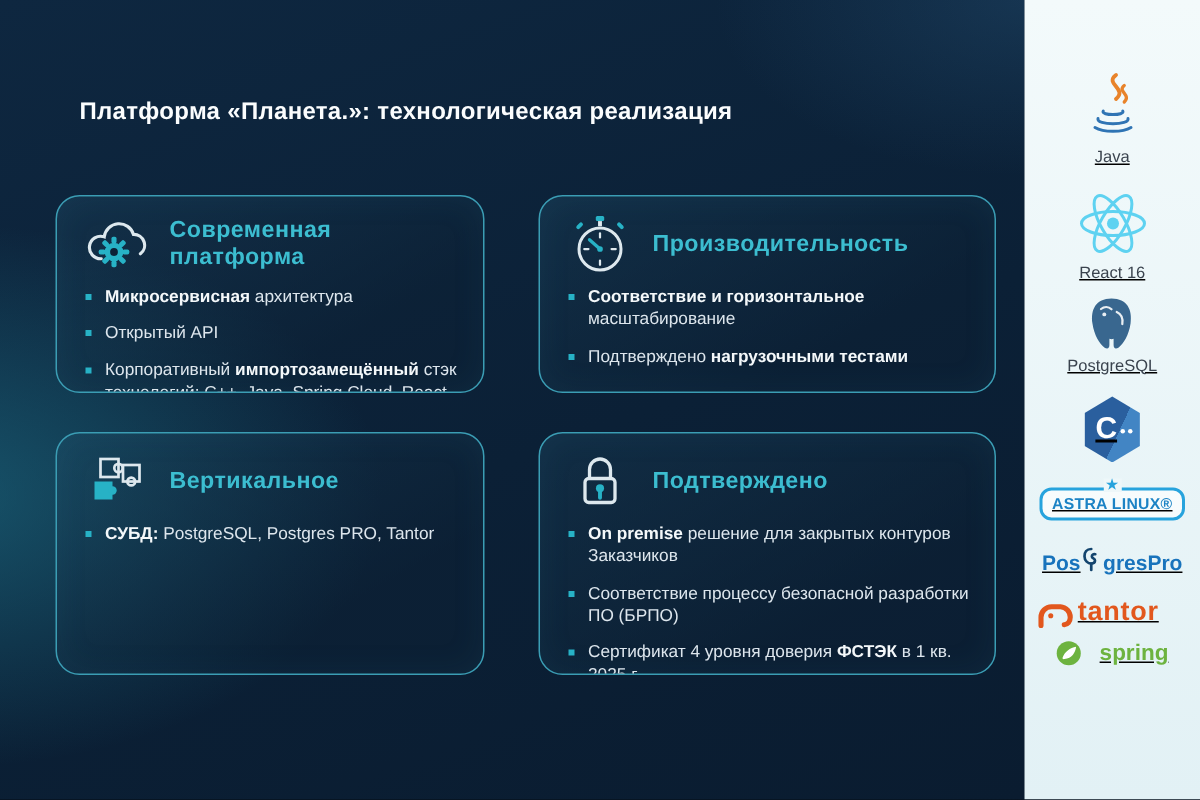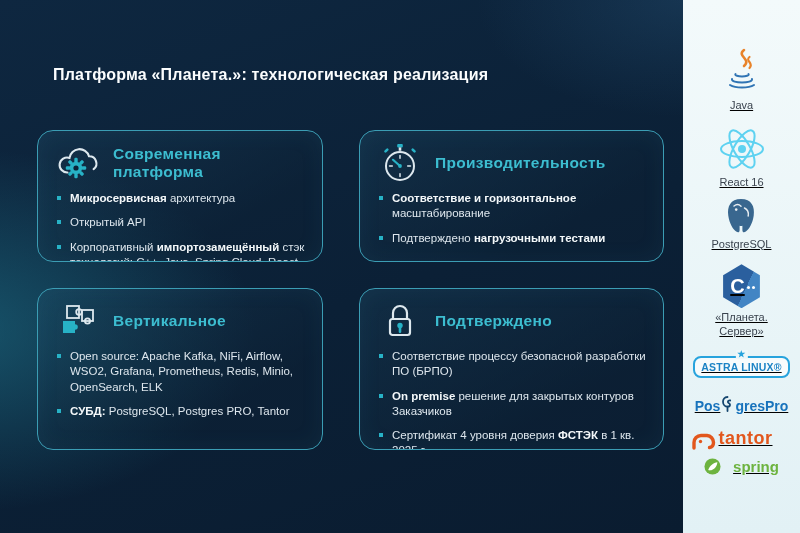--- a/index.html
+++ b/index.html
@@ -154,48 +154,44 @@
       <circle cx="29.5" cy="20" r="2.6" fill="none" stroke="#dde8ee" stroke-width="1.8"></circle>
       <rect x="5" y="20" width="12" height="12" fill="#27b2c6"></rect>
       <circle cx="17" cy="26" r="2.8" fill="#27b2c6"></circle>
     </svg>
             </span>
       <h2 class="card-title">Вертикальное</h2>
     </header>
     <ul class="bullets">
             <li class="bullet">
               <span class="sq"></span>
-              <span class="btxt"><span>Open source: Apache Kafka, NiFi, Airflow, WSO2, Grafana, Prometheus, Redis, Minio, OpenSearch, ELK</span></span>
-            </li>
-            <li class="bullet">
-              <span class="sq"></span>
               <span class="btxt"><span class="b">СУБД:</span><span> PostgreSQL, Postgres PRO, Tantor</span></span>
             </li>
           </ul>
   </section>
         <section class="card">
     <header class="card-head">
       <span class="card-icon">
               <svg width="38" height="42" viewBox="0 0 38 42">
       <path d="M12 19v-6a7 7 0 0 1 14 0v6" fill="none" stroke="#dde8ee" stroke-width="2.2"></path>
       <rect x="9" y="19" width="20" height="16" rx="2.5" fill="none" stroke="#dde8ee" stroke-width="2.2"></rect>
       <circle cx="19" cy="25.5" r="2.7" fill="#27b2c6"></circle>
       <path d="M19 27.5v4.3" stroke="#27b2c6" stroke-width="2.6" stroke-linecap="round"></path>
     </svg>
             </span>
       <h2 class="card-title">Подтверждено</h2>
     </header>
     <ul class="bullets">
             <li class="bullet">
               <span class="sq"></span>
+              <span class="btxt"><span class="b">On premise</span><span> решение для закрытых контуров Заказчиков</span></span>
+            </li>
+            <li class="bullet">
+              <span class="sq"></span>
               <span class="btxt"><span>Соответствие процессу безопасной разработки ПО (БРПО)</span></span>
-            </li>
-            <li class="bullet">
-              <span class="sq"></span>
-              <span class="btxt"><span class="b">On premise</span><span> решение для закрытых контуров Заказчиков</span></span>
             </li>
             <li class="bullet">
               <span class="sq"></span>
               <span class="btxt"><span>Сертификат 4 уровня доверия </span><span class="b">ФСТЭК</span><span> в 1 кв. 2025 г.</span></span>
             </li>
           </ul>
   </section>
       </div>
   </div>
   <aside class="sidebar">
@@ -232,21 +228,20 @@
         <div class="sb-caption">PostgreSQL</div>
       </div>
       <div class="sb-item sb-planeta-server">
         <span class="hex">
       <span class="hex-letter">C</span>
       <span class="hex-dots">
             <i></i>
             <i></i>
           </span>
     </span>
-        <div class="sb-caption">«Планета. Сервер»</div>
       </div>
       <div class="sb-item sb-astra-linux">
         <span class="astra">
       <span class="astra-star">★</span>
       <span class="astra-text">ASTRA LINUX®</span>
     </span>
       </div>
       <div class="sb-item sb-postgrespro">
         <span class="pgpro">
       <span>Pos</span>

